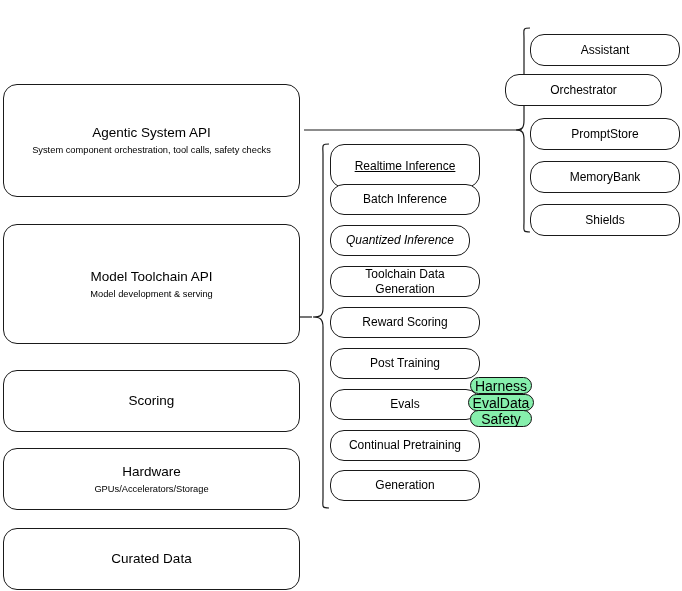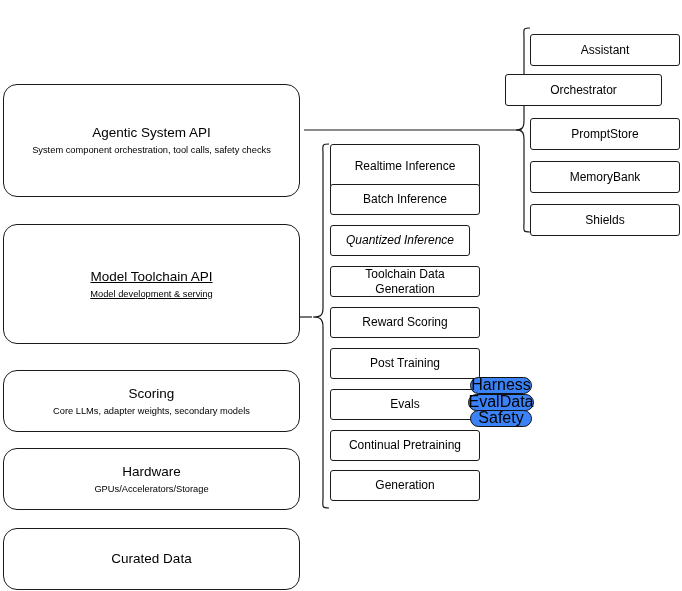--- a/index.html
+++ b/index.html
@@ -41,33 +41,33 @@
     color: #000;
   }
   .layer .subtitle {
     font-size: 9.3px;
     line-height: 1.35;
     color: #000;
     margin-top: 2px;
   }
   
   .item {
-    border-radius: 3px;
+    border-radius: 14px;
     font-size: 12px;
     line-height: 1.2;
     padding: 0 6px;
   }
   
   .pill {
     position: absolute;
     box-sizing: border-box;
     border: 1.3px solid #111;
-    background: #3b82f6;
+    background: #86efac;
     border-radius: 999px;
-    font-size: 16px;
+    font-size: 14px;
     line-height: 1;
     display: flex;
     align-items: flex-end;
     justify-content: center;
     color: #000;
     z-index: 5;
   }
   .connector {
     position: absolute;
     overflow: visible;
@@ -83,28 +83,27 @@
 <body>
 
 <div id="canvas">
 
 
   <div class="node layer" style="left:3px; top:84px; width:297px; height:113px;align-items:center;">
     <div class="title">Agentic System API</div>
     <div class="subtitle">System component orchestration, tool calls, safety checks</div>
   </div>
 
-  <div class="node layer" style="left:3px; top:224px; width:297px; height:120px;text-decoration:underline;">
+  <div class="node layer" style="left:3px; top:224px; width:297px; height:120px;">
     <div class="title">Model Toolchain API</div>
     <div class="subtitle">Model development &amp; serving</div>
   </div>
 
   <div class="node layer" style="left:3px; top:370px; width:297px; height:62px;">
     <div class="title">Scoring</div>
-    <div class="subtitle">Core LLMs, adapter weights, secondary models</div>
   </div>
 
   <div class="node layer" style="left:3px; top:448px; width:297px; height:62px;">
     <div class="title">Hardware</div>
     <div class="subtitle">GPUs/Accelerators/Storage</div>
   </div>
 
   <div class="node layer" style="left:3px; top:528px; width:297px; height:62px;">
     <div class="title">Curated Data</div>
   </div>
@@ -130,21 +129,21 @@
   <svg class="connector" style="left:305px; top:136px; width:30px; height:390px;">
     <path d="M 24 8
              C 16 8, 18 10, 18 18
              L 18 172
              C 18 180, 15 181, 8 181
              C 15 181, 18 183, 18 191
              L 18 362
              C 18 370, 16 372, 24 372"></path>
   </svg>
 
-  <div class="node item" style="left:330px; top:144px; width:150px; height:44px;">
+  <div class="node item" style="left:330px; top:144px; width:150px; height:44px;text-decoration:underline;">
     <span>Realtime Inference</span>
   </div>
   <div class="node item" style="left:330px; top:184px; width:150px; height:31px;">
     <span>Batch Inference</span>
   </div>
   <div class="node item" style="left:330px; top:225px; width:140px; height:31px;font-style:italic;">
     <span>Quantized Inference</span>
   </div>
   <div class="node item" style="left:330px; top:266px; width:150px; height:31px;">
     <span>Toolchain Data Generation</span>

